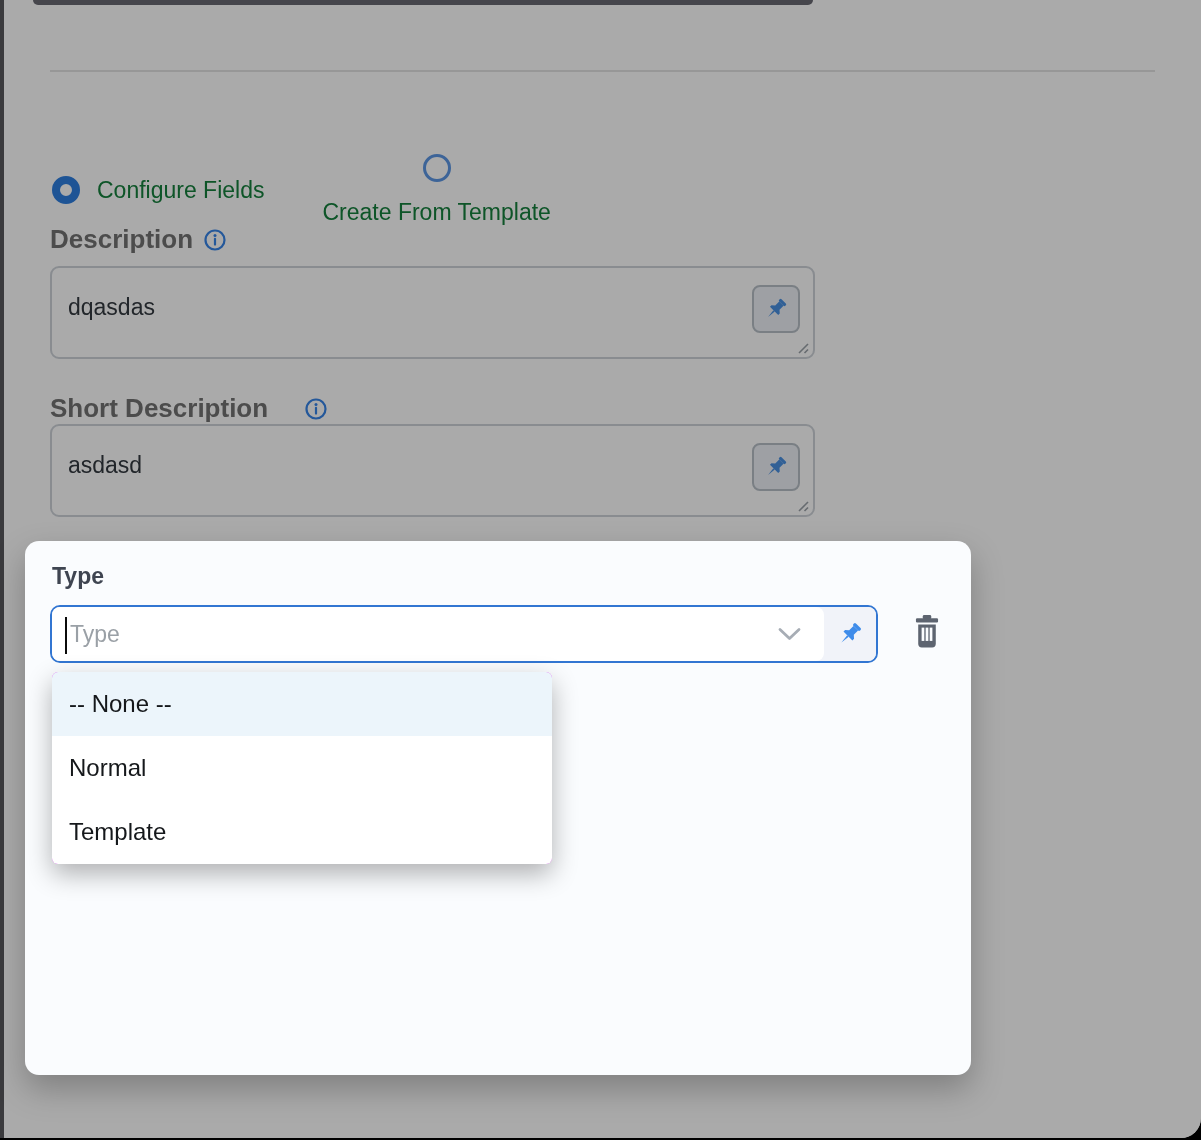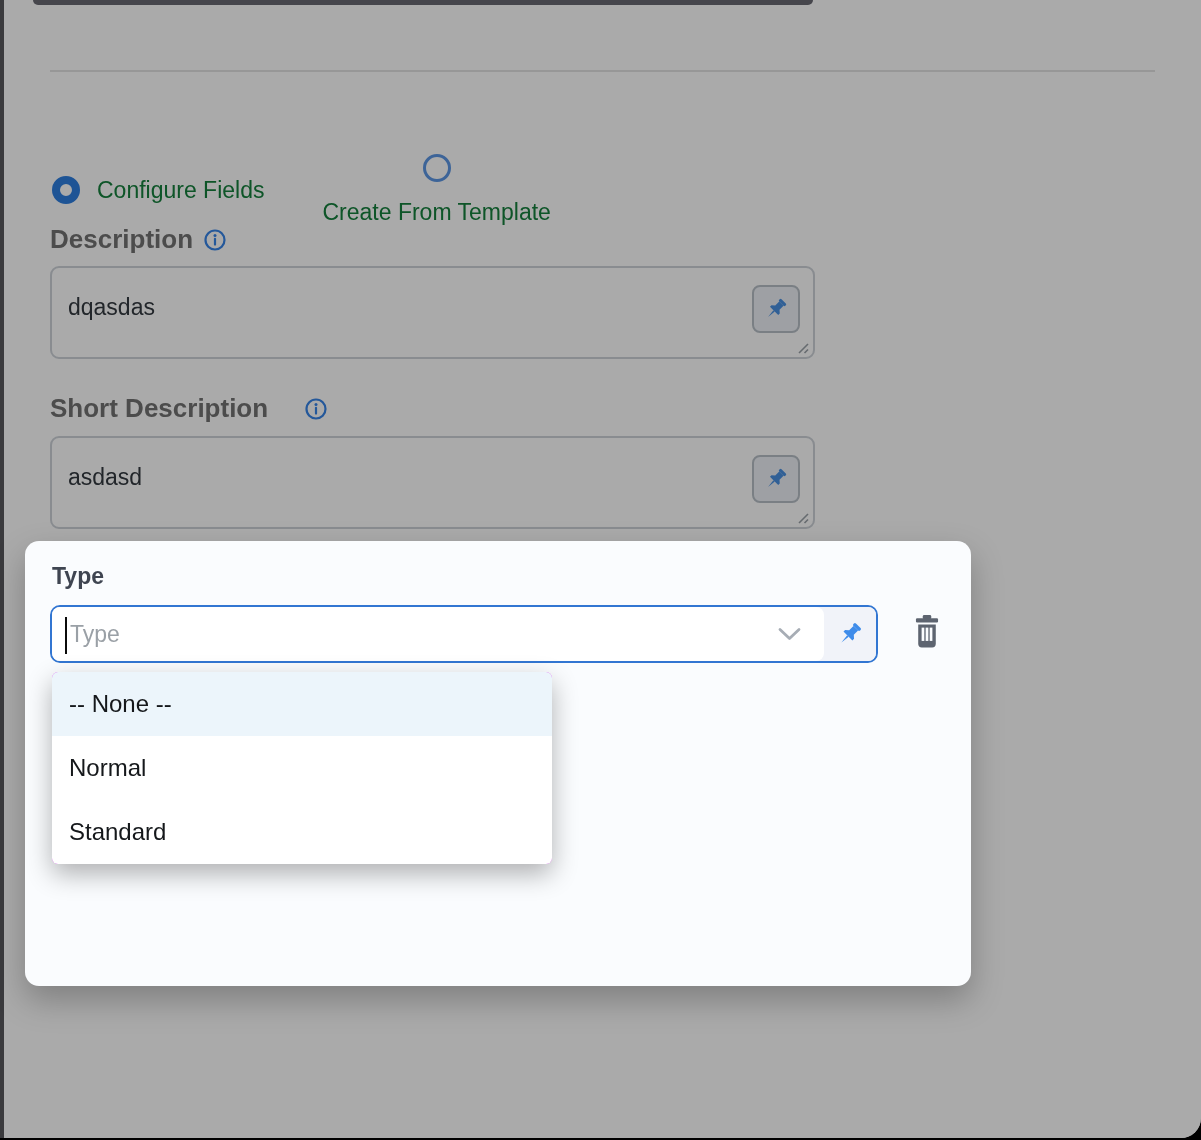--- a/index.html
+++ b/index.html
@@ -32,21 +32,21 @@
                   border:2px solid #ced3d9; border-radius:9px;padding-left:8px; }
   .textarea-value { position:absolute; left:16px; top:26px; font-size:23px; color:#333940; }
   .pin-btn { position:absolute; right:13px; top:17px; width:48px; height:48px; border-radius:8px;
              background:#eef1f6; border:2px solid #b7bfc7; display:flex; align-items:center; justify-content:center; }
   .resize-handle { position:absolute; right:3px; bottom:2px; width:15px; height:15px; }
 
   
   #dim-overlay { position:absolute; inset:0; background:rgba(0,0,0,0.335); border-radius:0 0 20px 0; z-index:5; }
 
   
-  #type-card { position:absolute; left:25px; top:541px; width:946px; height:445px; z-index:10;
+  #type-card { position:absolute; left:25px; top:541px; width:946px; height:534px; z-index:10;
                background:#fafcfe; border-radius:14px; box-shadow:0 14px 32px rgba(0,0,0,0.25); }
   .type-label { position:absolute; left:27px; top:22px; font-size:23px; font-weight:600; color:#3f4551; }
 
   .combo-wrap { position:absolute; left:25px; top:64px; width:828px; height:58px;
                 border:2.5px solid #3276d2; border-radius:10px; background:#f1f3f9;
                 display:flex; overflow:hidden; }
   .combo-input-area { position:relative; flex:1 1 auto; background:#ffffff; border-radius:0 8px 8px 0; }
   .combo-input { position:absolute; inset:0; width:100%; height:100%; border:none; outline:none;
                  background:transparent; padding:0 50px 0 18px; font-size:23px; color:#333940;
                  font-family:"Liberation Sans", sans-serif; }
@@ -112,21 +112,21 @@
     </div>
 
     <div class="field-label-row" style="left:50px; top:393px;gap:36px;">
       <span class="field-label">Short Description</span>
       <svg width="24" height="24" viewBox="0 0 24 24">
         <circle cx="12" cy="12" r="9.5" fill="none" stroke="#3784e8" stroke-width="2.2"></circle>
         <circle cx="12" cy="7.6" r="1.5" fill="#3784e8"></circle>
         <line x1="12" y1="10.8" x2="12" y2="16.6" stroke="#3784e8" stroke-width="2.2" stroke-linecap="round"></line>
       </svg>
     </div>
-    <div class="textarea-box" style="top:436px;">
+    <div class="textarea-box" style="top:424px;">
       <div class="textarea-value">asdasd</div>
       <div class="pin-btn">
         <svg width="26" height="26" viewBox="0 0 24 24">
           <g transform="rotate(45 12 12)" fill="#4a90e2">
             <rect x="8" y="2" width="8" height="3" rx="1.2"></rect>
             <path d="M9.2 5h5.6v5.2l2.6 2.3v2H6.6v-2l2.6-2.3z"></path>
             <path d="M11.1 14.5h1.8L12 22.4z"></path>
           </g>
         </svg>
       </div>
@@ -170,17 +170,17 @@
         <path d="M5.8 8.2h12.4v13.6a2.6 2.6 0 0 1-2.6 2.6H8.4a2.6 2.6 0 0 1-2.6-2.6z" fill="#5d6470"></path>
         <rect x="8.2" y="10.4" width="1.9" height="9.4" fill="#fafcfe"></rect>
         <rect x="11.05" y="10.4" width="1.9" height="9.4" fill="#fafcfe"></rect>
         <rect x="13.9" y="10.4" width="1.9" height="9.4" fill="#fafcfe"></rect>
       </svg>
     </button>
 
     <div class="dropdown-list">
       <div class="dropdown-item highlighted">-- None --</div>
       <div class="dropdown-item">Normal</div>
-      <div class="dropdown-item">Standard</div>
+      <div class="dropdown-item">Template</div>
     </div>
   </div>
 
 </div>
 
 </body></html>

